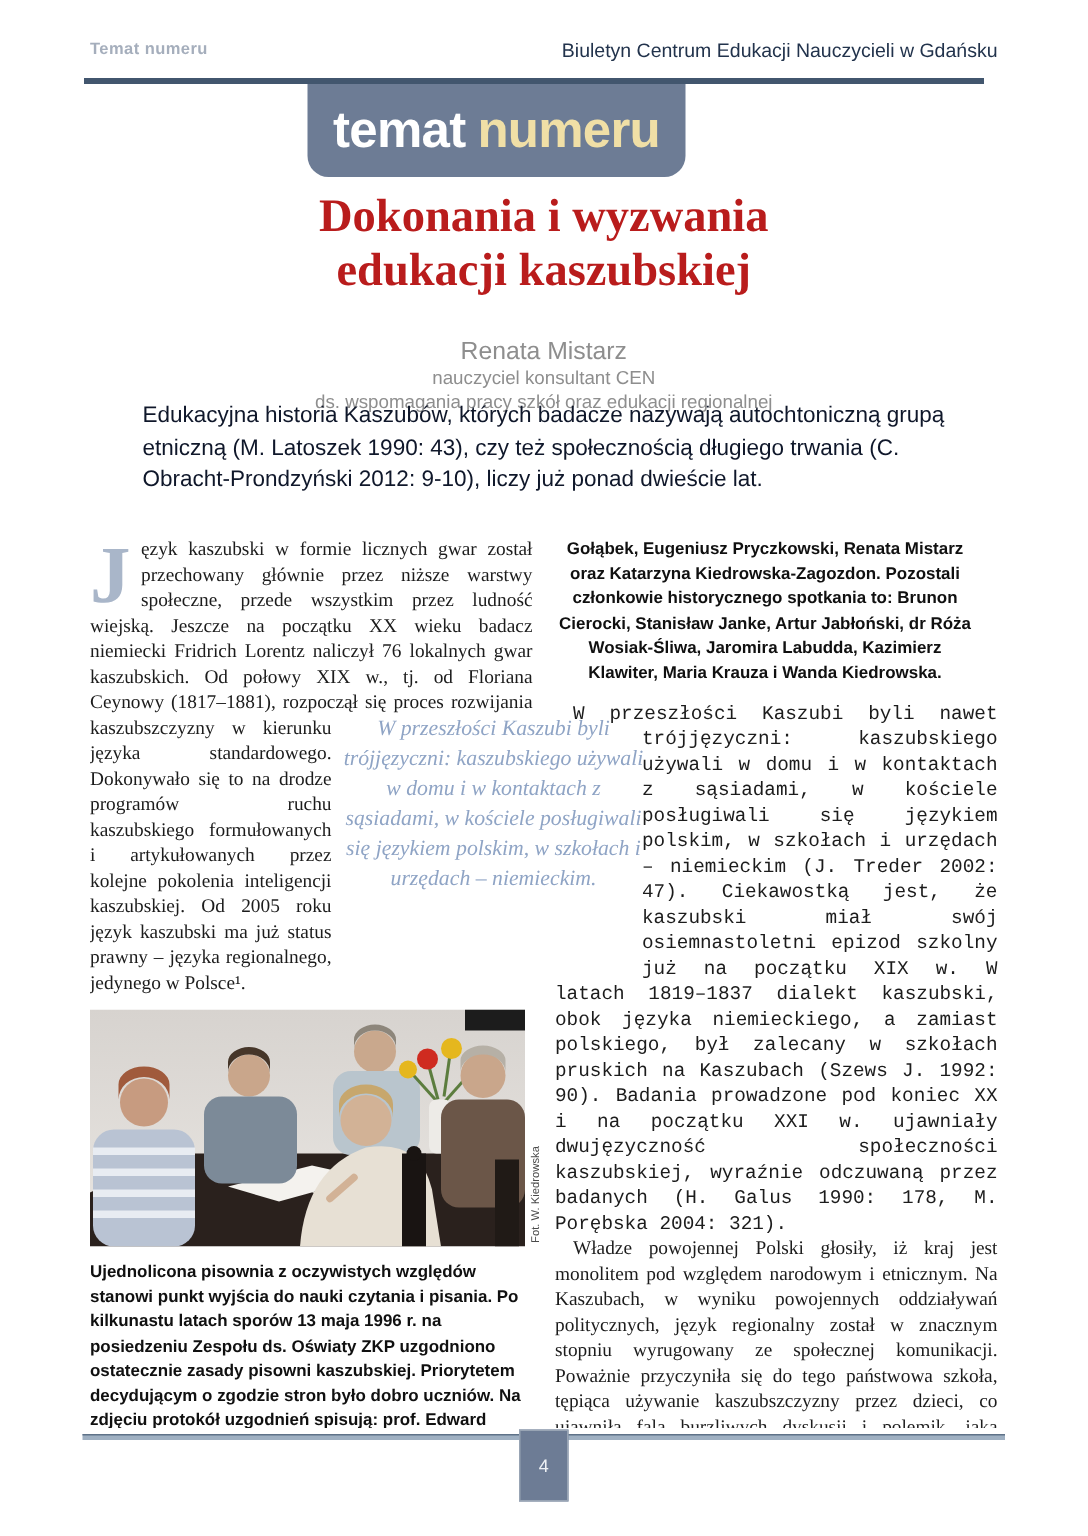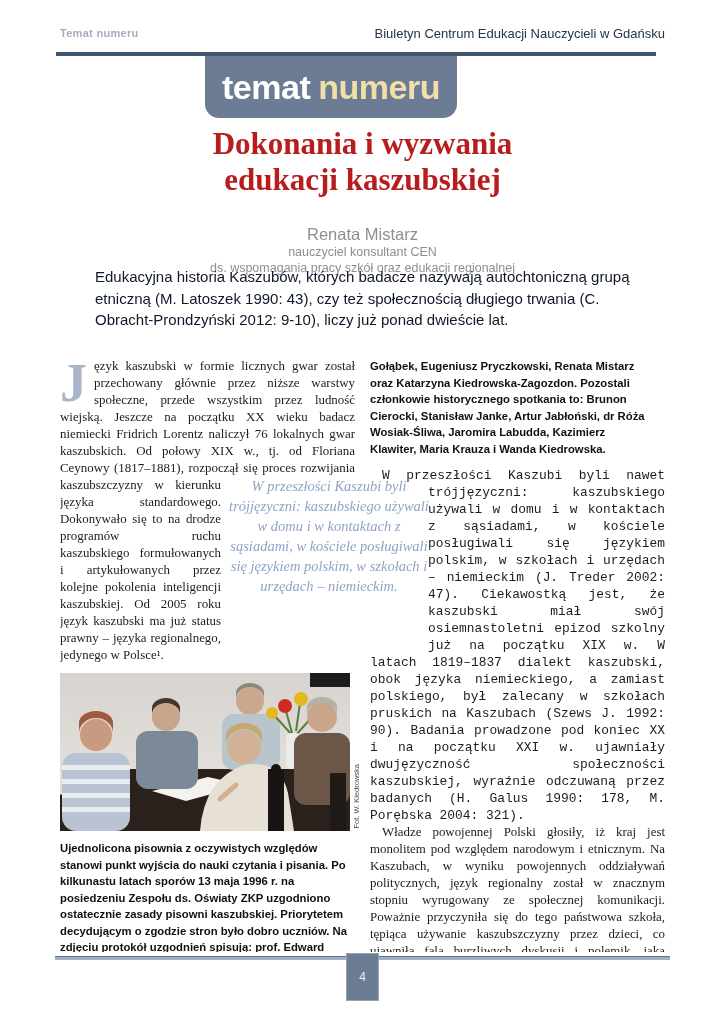--- a/index.html
+++ b/index.html
@@ -38,21 +38,21 @@
              font-style:italic;font-size:14.5px;line-height:20px;color:#8fa4c5;}
   .indent{text-indent:12px;}
   
   .photo-wrap{position:relative;width:290px;height:158px;margin-top:9px;}
   .photo-wrap svg{display:block;}
   .credit{position:absolute;right:-11px;bottom:2px;font-family:"Liberation Sans",sans-serif;
           font-size:7.5px;color:#4a4a4a;writing-mode:vertical-rl;transform:rotate(180deg);}
   .caption{margin-top:9px;font-family:"Liberation Sans",sans-serif;font-weight:bold;
            font-size:11.3px;line-height:16.5px;color:#101010;}
   .caption-cont{font-family:"Liberation Sans",sans-serif;font-weight:bold;
-                font-size:11.3px;line-height:16.5px;color:#101010;margin:0 15px 10px 0;}
+                font-size:11.3px;line-height:16.5px;color:#101010;margin:0 15px 10px 0;text-align:center;}
   .rc-p1{margin-top:2px;font-family:Liberation Mono, monospace;}
   
   .foot-rule{position:absolute;top:956px;left:55px;width:615px;height:3px;
              background:#9fb0c2;border-top:1px solid #5f7288;}
   .page-box{position:absolute;top:953px;left:346px;width:31px;height:46px;background:#6d7c95;
             border:1px solid #98a4b4;display:flex;align-items:center;justify-content:center;
             font-family:"Liberation Sans",sans-serif;font-size:12px;color:#eef1f5;}
 </style>
 </head>
 <body>

